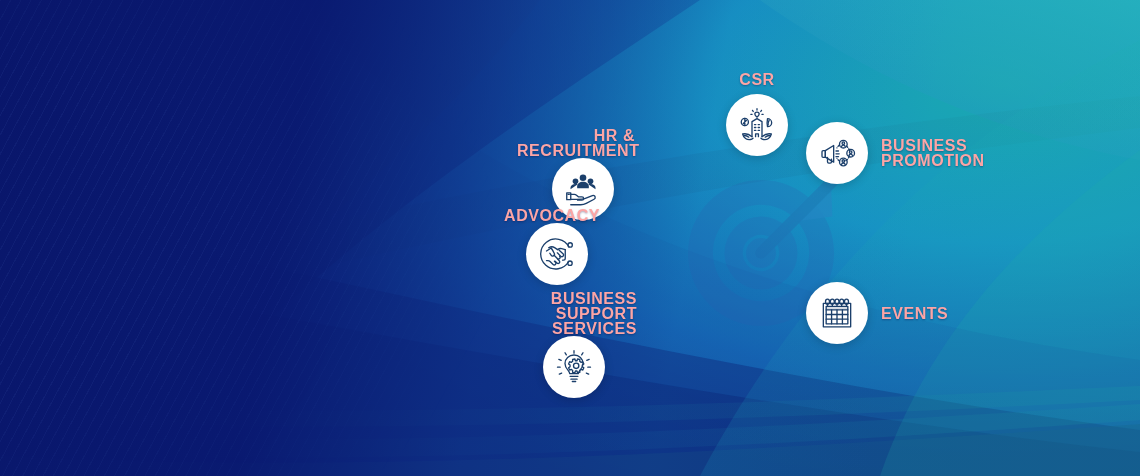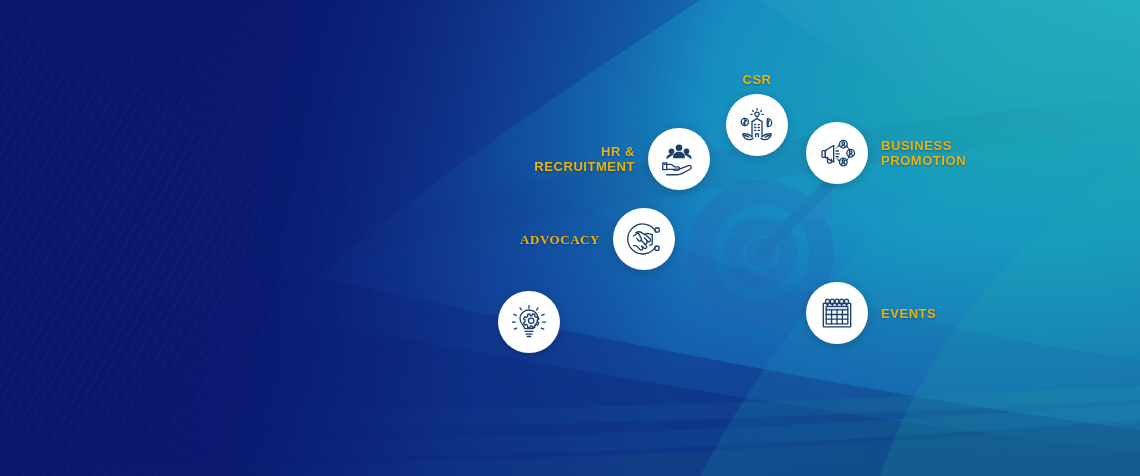--- a/index.html
+++ b/index.html
@@ -65,42 +65,42 @@
     height: 166px;
     opacity: 0.26;
   }
 
   
   .node {
     position: absolute;
     display: flex;
     align-items: center;
   }
-  .node.left  { flex-direction: row; }
+  .node.left  { flex-direction: column; }
   .node.right { flex-direction: row; }
   .node.stack { flex-direction: column; }
 
   .bubble {
     width: 62px;
     height: 62px;
     border-radius: 50%;
     background: #ffffff;
     box-shadow: 0 2px 10px rgba(0,0,0,0.18);
     display: flex;
     align-items: center;
     justify-content: center;
     flex: 0 0 auto;
   }
   .bubble svg { display: block; }
 
   .label {
-    color: #eab308;
+    color: #fca5a5;
     font-family: "Liberation Sans", sans-serif;
     font-weight: bold;
-    font-size: 13px;
+    font-size: 16px;
     letter-spacing: 0.55px;
     line-height: 15px;
     text-transform: uppercase;
     white-space: pre-line;
     text-shadow: 0 1px 2px rgba(0,10,60,0.35);
   }
   .label.to-left  { text-align: right; margin-right: 13px; }
   .label.to-right { text-align: left;  margin-left: 13px; }
   .label.to-top   { text-align: center; margin-bottom: 7px; }
   .label.to-bottom{ text-align: center; margin-top: 7px; }
@@ -109,21 +109,21 @@
   #node-csr              { left: 697px; top: 72px;  width: 120px; }
   #node-hr               { left: 517px; top: 128px; }
   #node-business-promo   { left: 806px; top: 122px; }
   #node-advocacy         { left: 500px; top: 208px; }
   #node-committees       { left: 838px; top: 208px; }
   #node-bss              { left: 498px; top: 291px; }
   #node-events           { left: 806px; top: 282px; }
   #node-trade-fairs      { left: 695px; top: 323px; width: 122px; }
 
   #node-hr       .label.to-left { width: 118px; }
-  #node-advocacy .label.to-left { width: 100px; font-family: Liberation Serif, serif; }
+  #node-advocacy .label.to-left { width: 100px; }
   #node-bss      .label.to-left { width: 139px; }
 </style>
 </head>
 <body>
 
 <div id="banner">
 
   <div class="bg-layer bg-base"></div>
 
   <svg class="bg-svg" width="1140" height="476" viewBox="0 0 1140 476" aria-hidden="true">
@@ -269,20 +269,22 @@
         <path d="M20.8 25.8l3.6 3.6c.8.8 2 .8 2.8 0 .8-.8.8-2 0-2.8"></path>
         <path d="M24.4 22.6l4 4c.8.8 2 .8 2.8 0 .8-.8.8-2 0-2.8l-4.6-4.3"></path>
         <path d="M24.5 29.8l2.2 2.2c.8.8.8 2 0 2.8-.8.8-2 .8-2.8 0l-2.2-2.2"></path>
         <path d="M20.9 32.6l1.2 1.2c.8.8.8 2 0 2.8-.8.8-2 .8-2.8 0l-3.6-3.6c-.7-.7-1.7-1.1-2.7-1.1h-1.6"></path>
       </svg>
     </div>
   </div>
 
 
   <div class="node left" id="node-bss">
+    <div class="label to-left">BUSINESS SUPPORT
+SERVICES</div>
     <div class="bubble">
       <svg width="40" height="40" viewBox="0 0 48 48" fill="none" stroke="#1b3f6b" stroke-width="1.6" stroke-linecap="round" stroke-linejoin="round">
         <path d="M24 9.6c-6.1 0-10.8 4.6-10.8 10.2 0 3.6 1.7 6 3.5 8 1.3 1.5 2 2.6 2.2 4.2h10.2c.2-1.6.9-2.7 2.2-4.2 1.8-2 3.5-4.4 3.5-8 0-5.6-4.7-10.2-10.8-10.2Z"></path>
         <path d="M19.3 35.2h9.4M20.3 38.6h7.4M22 41.4h4"></path>
         <path d="M24 4.4v3M13.2 6.9l1.6 2.6M34.8 6.9l-1.6 2.6M5.8 14.8l2.9 1.2M42.2 14.8l-2.9 1.2M4.2 24.2h3.2M40.6 24.2h3.2M6.4 32.6l2.8-1.3M41.6 32.6l-2.8-1.3"></path>
         <path d="M27.6 16.6l.6-2.2 2.8.5-.1 2.3c.6.3 1.1.7 1.5 1.2l2.2-.7 1.2 2.6-1.8 1.4c.1.6.1 1.3 0 1.9l1.8 1.4-1.2 2.6-2.2-.7c-.4.5-.9.9-1.5 1.2l.1 2.3-2.8.5-.6-2.2a6 6 0 0 1-1.9 0l-.6 2.2-2.8-.5.1-2.3c-.6-.3-1.1-.7-1.5-1.2l-2.2.7-1.2-2.6 1.8-1.4a6.3 6.3 0 0 1 0-1.9l-1.8-1.4 1.2-2.6 2.2.7c.4-.5.9-.9 1.5-1.2l-.1-2.3 2.8-.5.6 2.2c.6-.1 1.3-.1 1.9 0Z"></path>
         <circle cx="26.6" cy="22.6" r="3.2"></circle>
       </svg>
     </div>
   </div>

